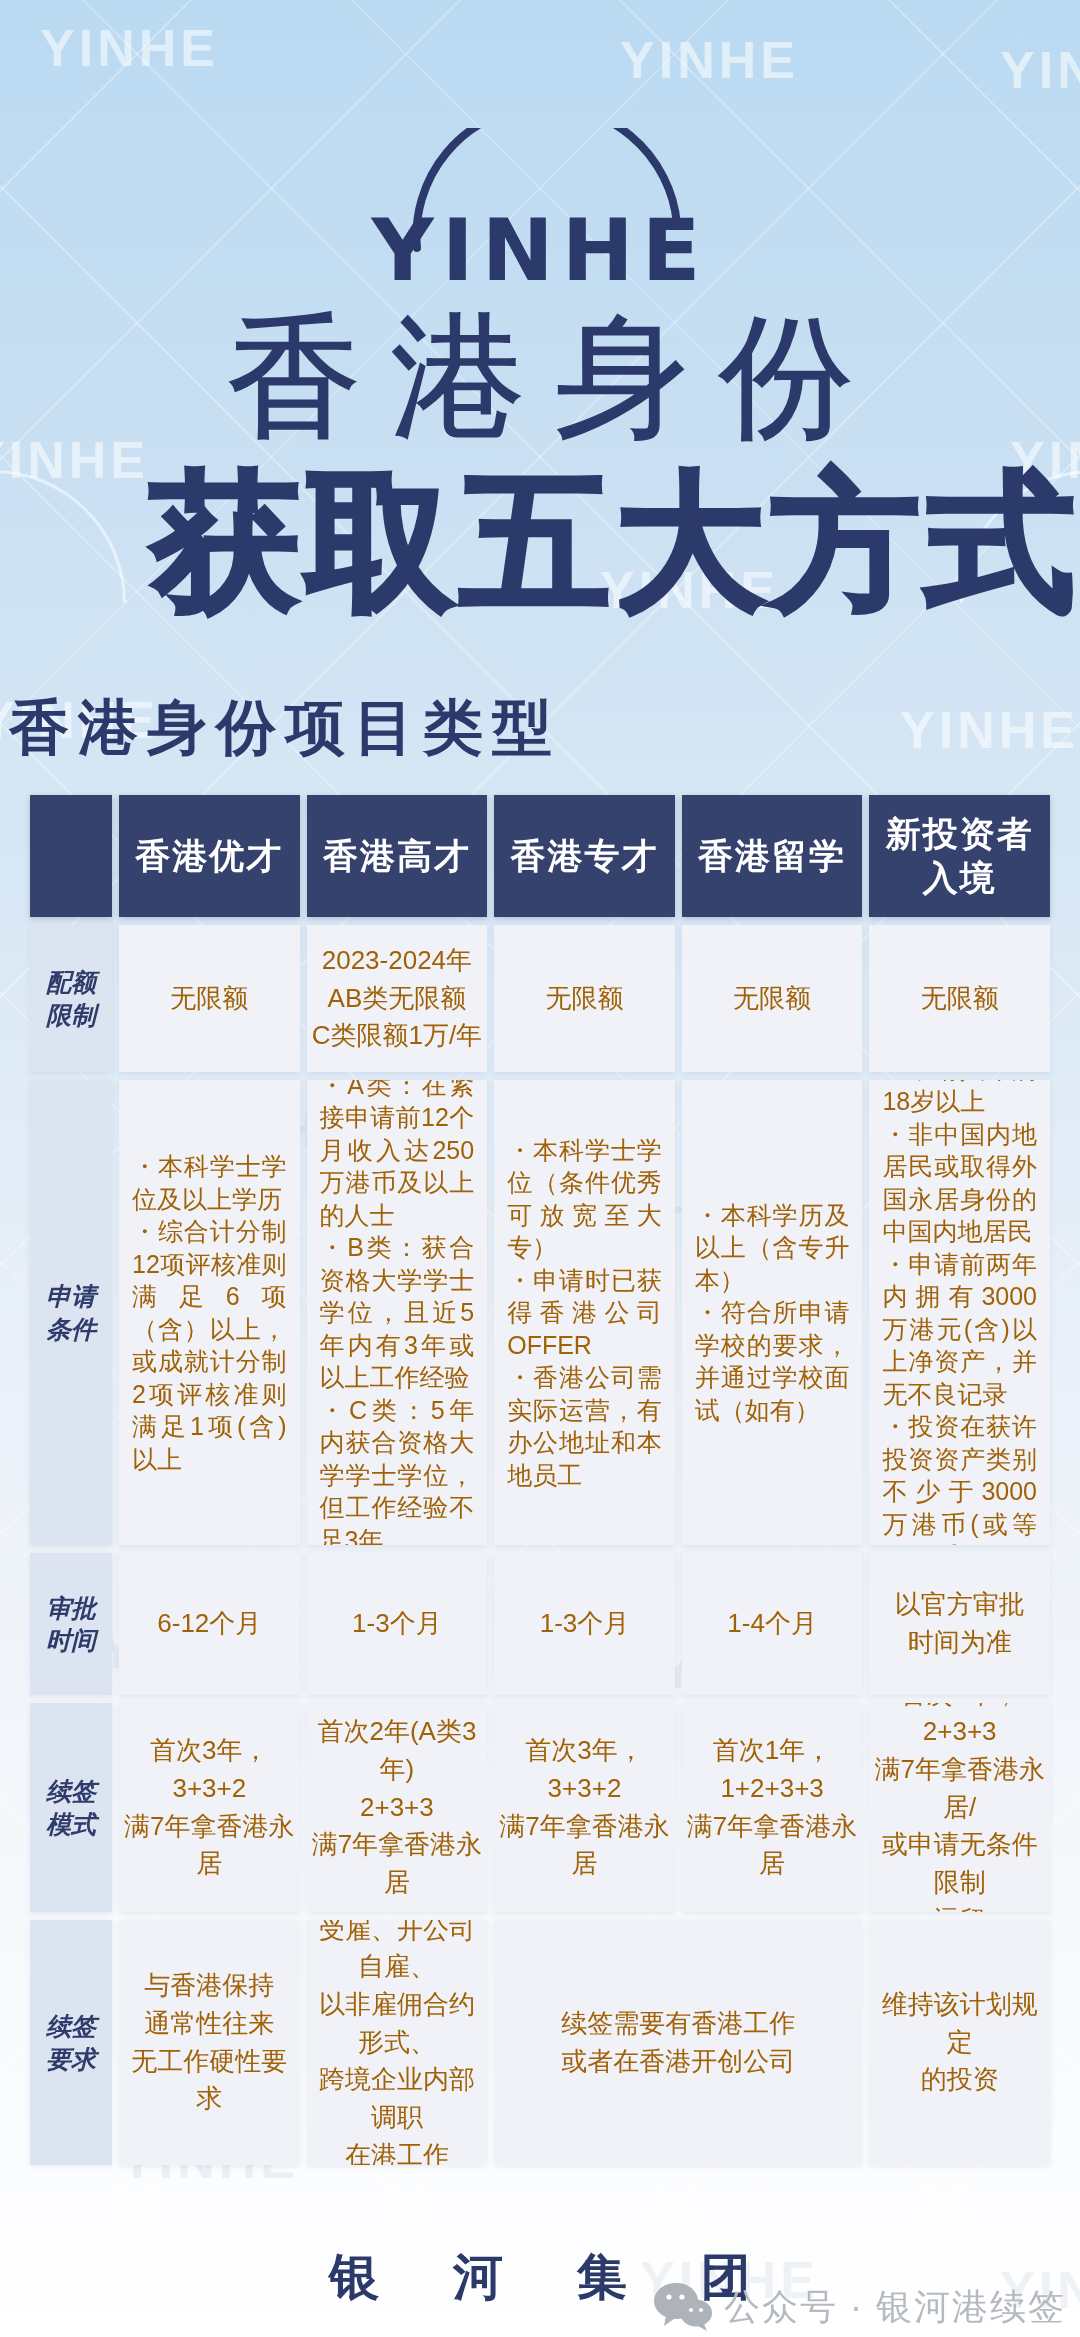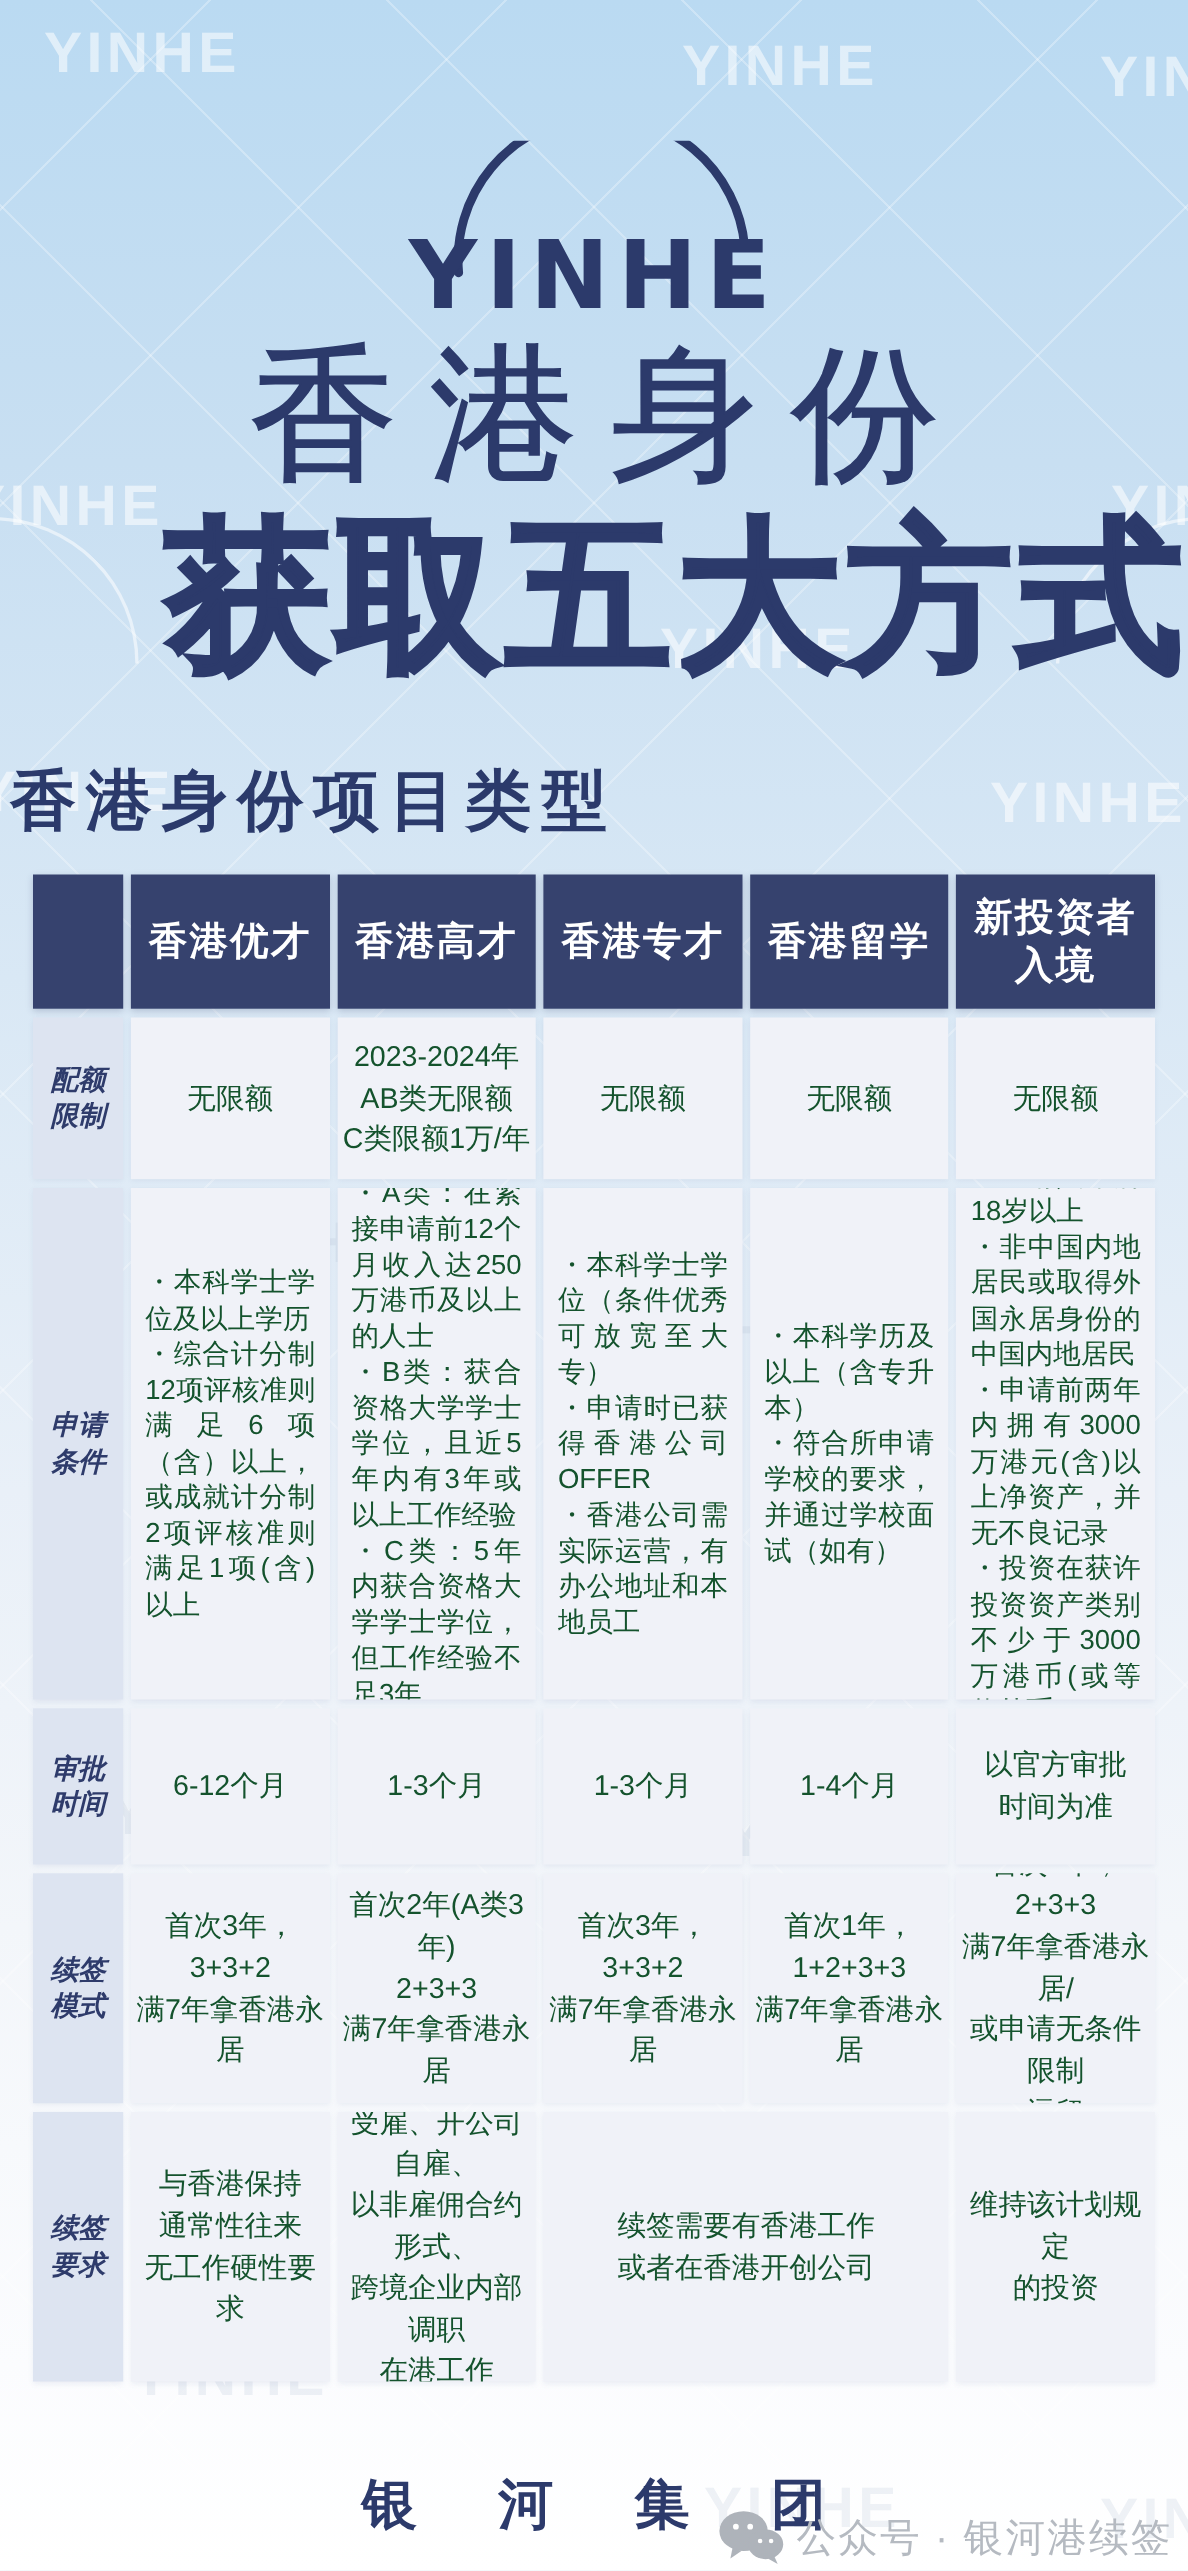--- a/index.html
+++ b/index.html
@@ -70,21 +70,21 @@
   }
   .label-cell{
     background:#dde4f1;color:#2e3b6b;
     display:flex;align-items:center;justify-content:center;
     font-weight:bold;font-size:25px;line-height:1.3;
     text-align:center;white-space:pre-line;
     box-shadow:0 2px 5px rgba(90,110,160,0.10);
     font-style:italic;
   }
   .cell{
-    background:#f0f2f8;color:#14532d;
+    background:#f0f2f8;color:#a16207;
     display:flex;align-items:center;justify-content:center;
     font-size:26px;line-height:1.45;text-align:center;white-space:pre-line;
     box-shadow:0 2px 5px rgba(90,110,160,0.10);
     overflow:hidden;box-sizing:border-box;
   }
   .cell.para{
     font-size:25px;line-height:1.3;text-align:justify;
     padding:6px 13px;
   }
   .cell.span2{grid-column:span 2;}

